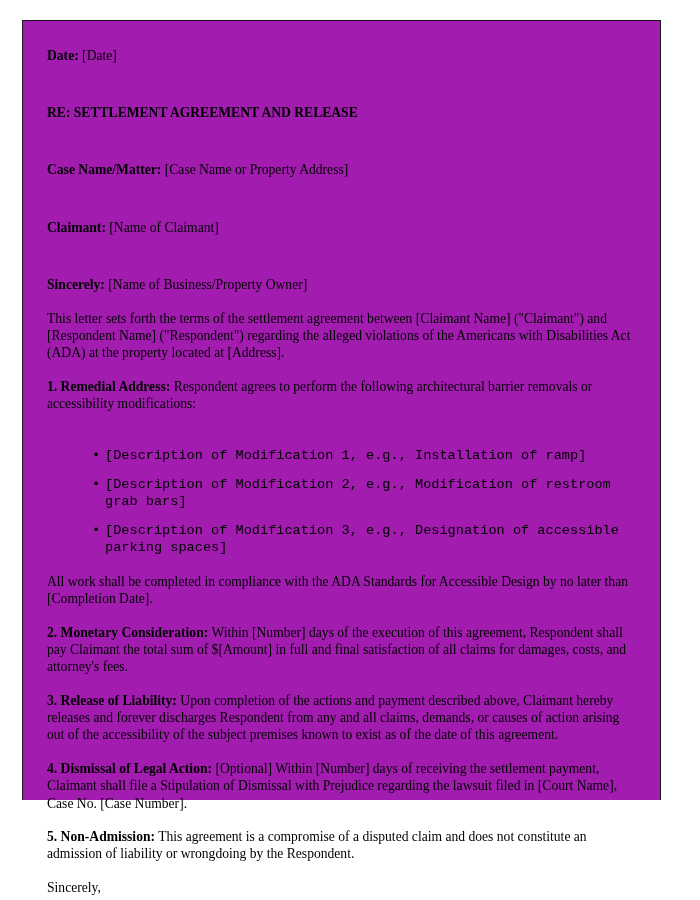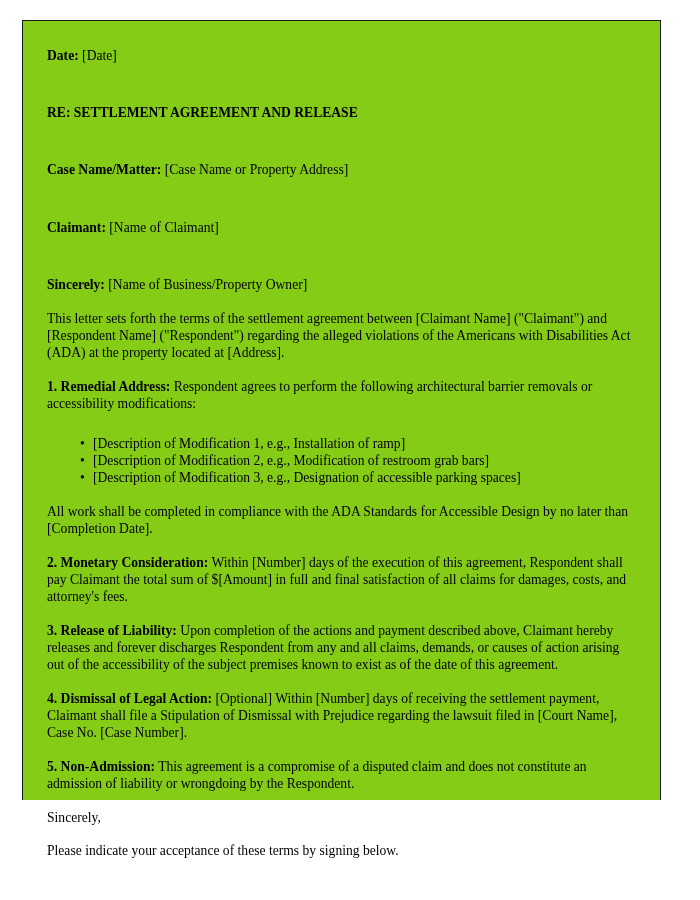--- a/index.html
+++ b/index.html
@@ -21,21 +21,21 @@
     position: absolute;
     left: 22px;
     top: 20px;
     width: 639px;
     height: 780px;
     box-sizing: border-box;
     border-left: 1.5px solid #1a1a1a;
     border-right: 1.5px solid #1a1a1a;
     border-top: 1.5px solid #1a1a1a;
     border-bottom: none;
-    background: #84cc16;
+    background: #a21caf;
   }
 
   .page-body {
     box-sizing: border-box;
     padding: 26px 26px 0 24px;
   }
 
   
   .doc-text {
     font-size: 13.6px;
@@ -64,21 +64,22 @@
 
   
   ul.mod-list {
     margin: 0 0 16.5px 0;
     padding: 0 0 0 46px;
     list-style: none;
   }
   ul.mod-list li {
     position: relative;
     padding-left: 0;
-    margin: 0;
+    margin: 12px;
+    font-family: Liberation Mono, monospace;
   }
   ul.mod-list li::before {
     content: "\2022";
     position: absolute;
     left: -13px;
     top: 0;
     font-size: 13.6px;
     line-height: 17.2px;
   }
 

